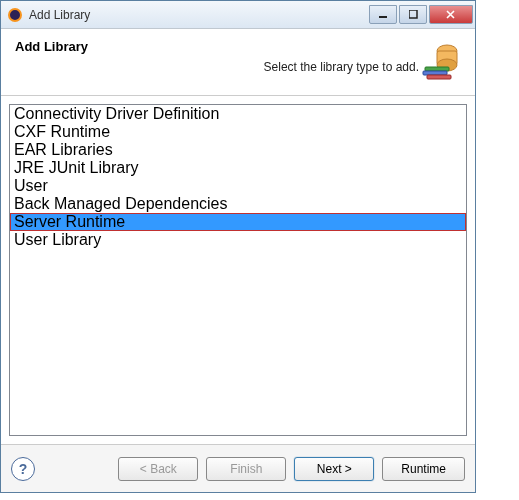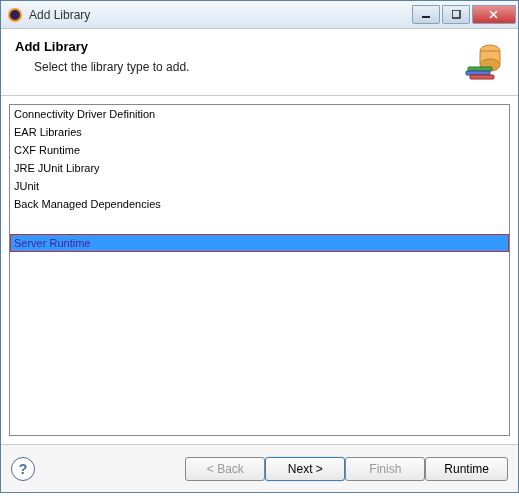--- a/index.html
+++ b/index.html
@@ -1,43 +1,43 @@
 <!DOCTYPE html>
 <html><head>
   <meta charset="utf-8">
   <style>
     * { box-sizing: border-box; margin: 0; padding: 0; }
     body { font-family: "Segoe UI", Tahoma, sans-serif; font-size: 12px; background: #fff; width: 519px; height: 500px; overflow: hidden; }
     
-    .window { width: 519px; height: 493px; border: 1px solid #5a7fa0; background: #fff; display: flex; flex-direction: column; }
+    .window { width: 476px; height: 493px; border: 1px solid #5a7fa0; background: #fff; display: flex; flex-direction: column; }
     
     .titlebar { height: 28px; background: linear-gradient(#f3f7fb, #dce7f3); display: flex; align-items: center; border-bottom: 1px solid #c0c8d0; }
     .titlebar-icon { width: 16px; height: 16px; margin: 0 6px; }
     .titlebar-title { flex: 1; color: #333; font-size: 12px; }
     .win-controls { display: flex; margin-right: 2px; }
     .win-btn { width: 28px; height: 19px; border: 1px solid #8aa0b8; border-radius: 0 0 2px 2px; margin-left: 2px; display: flex; align-items: center; justify-content: center; font-size: 10px; cursor: pointer; }
     .win-min { background: linear-gradient(#e8eff8, #c5d5e8); }
     .win-max { background: linear-gradient(#e8eff8, #c5d5e8); }
     .win-close { background: linear-gradient(#e99090, #c93a3a); color: #fff; width: 44px; }
     
     .header-panel { background: #fff; padding: 10px 14px 14px; display: flex; border-bottom: 1px solid #ccc; }
     .header-text { flex: 1; }
     .header-title { font-weight: bold; font-size: 13px; color: #000; margin-bottom: 6px; }
-    .header-desc { font-size: 12px; color: #222; margin-left: 19px; }
+    .header-desc { font-size: 12px; color: #222; margin-left: 19px; text-align: right; }
     .header-icon { width: 42px; height: 42px; }
     
     .content { flex: 1; padding: 8px; }
     .listbox { width: 100%; height: 100%; border: 1px solid #828790; background: #fff; overflow: auto; }
-    .list-item { padding: 1px 4px; font-size: 11px; color: #000; line-height: 16px; cursor: pointer; }
-    .list-item.selected { background: #3399ff; color: #4c1d95; outline: 1px solid #c03030; outline-offset: -1px; margin-top: 21px; }
+    .list-item { padding: 1px 4px; font-size: 16px; color: #000; line-height: 16px; cursor: pointer; }
+    .list-item.selected { background: #3399ff; color: #000000; outline: 1px solid #c03030; outline-offset: -1px; }
     
     .button-bar { height: 48px; border-top: 1px solid #ccc; display: flex; align-items: center; padding: 0 10px; background: #f5f5f5; }
     .help-btn { width: 24px; height: 24px; border-radius: 50%; border: 1.5px solid #4a6a9a; color: #4a6a9a; display: flex; align-items: center; justify-content: center; font-weight: bold; background: #fff; cursor: pointer; font-size: 14px; }
     .spacer { flex: 1; }
-    .dlg-btn { height: 24px; padding: 0 18px; border: 1px solid #888; border-radius: 3px; background: linear-gradient(#fdfdfd, #e8e8e8); font-size: 12px; cursor: pointer; min-width: 80px; }
+    .dlg-btn { height: 24px; padding: 0 18px; margin-left: 8px; border: 1px solid #888; border-radius: 3px; background: linear-gradient(#fdfdfd, #e8e8e8); font-size: 12px; cursor: pointer; min-width: 80px; }
     .dlg-btn.default { border: 1px solid #3c7fb1; box-shadow: 0 0 1px #3c7fb1; }
     .dlg-btn:disabled, .dlg-btn.disabled { color: #999; cursor: default; }
   </style>
 </head>
 <body>
 
 <div class="window">
 
   <div class="titlebar">
     <span class="titlebar-icon">
@@ -78,31 +78,32 @@
         <rect x="6" y="28" width="24" height="4" rx="1" fill="#4aa34a" stroke="#2a7a2a"></rect>
         <rect x="4" y="32" width="24" height="4" rx="1" fill="#5a7ad4" stroke="#2a4a9a"></rect>
         <rect x="8" y="36" width="24" height="4" rx="1" fill="#d45a5a" stroke="#9a2a2a"></rect>
       </svg>
     </span>
   </div>
 
   <div class="content">
     <div class="listbox" id="listbox">
         <div class="list-item">Connectivity Driver Definition</div>
+        <div class="list-item">CXF Runtime</div>
         <div class="list-item">EAR Libraries</div>
-        <div class="list-item">CXF Runtime</div>
         <div class="list-item">JRE JUnit Library</div>
-        <div class="list-item">JUnit</div>
+        <div class="list-item">User</div>
         <div class="list-item">Back Managed Dependencies</div>
         <div class="list-item selected">Server Runtime</div>
+        <div class="list-item">User Library</div>
       </div>
   </div>
 
   <div class="button-bar">
     <div class="help-btn">?</div>
     <div class="spacer"></div>
     <button class="dlg-btn disabled">&lt; Back</button>
+    <button class="dlg-btn disabled">Finish</button>
     <button class="dlg-btn default">Next &gt;</button>
-    <button class="dlg-btn disabled">Finish</button>
     <button class="dlg-btn">Runtime</button>
   </div>
 
 </div>
 
 </body></html>

